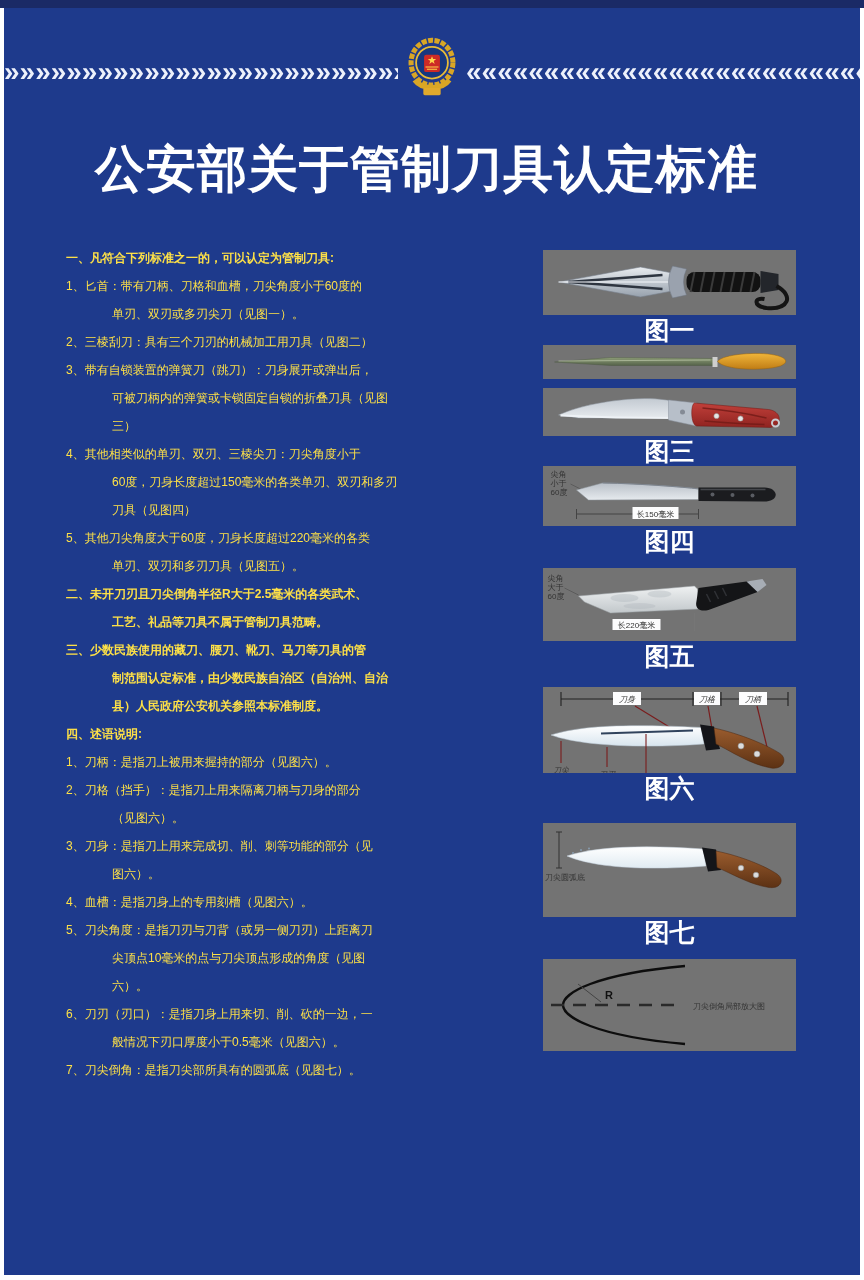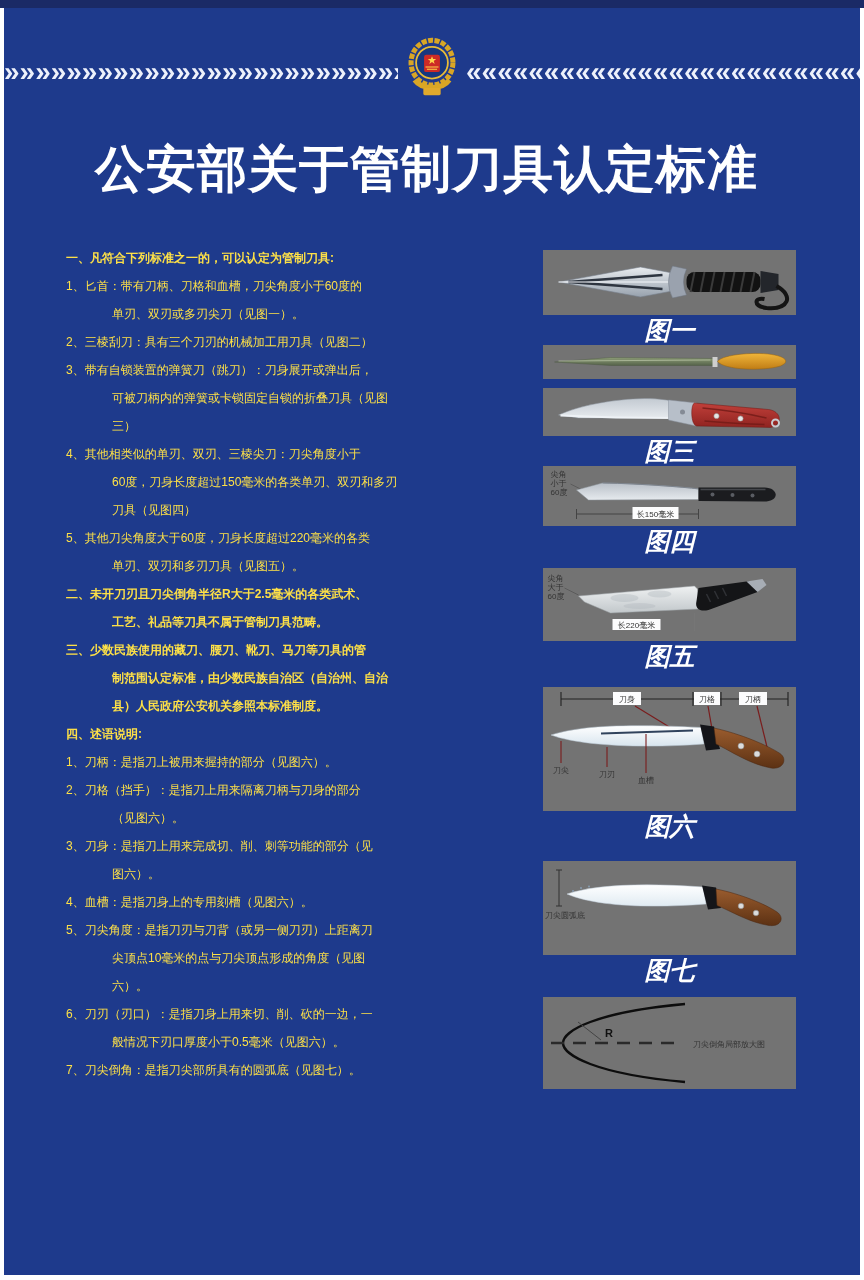--- a/index.html
+++ b/index.html
@@ -22,27 +22,27 @@
   
   .textcol{position:absolute;top:244px;left:62px;width:486px;color:#fde047;
     font-size:12px;line-height:28px;}
   .item{white-space:pre-wrap;padding-left:46px;text-indent:-46px;}
   .item.b{font-weight:bold;}
 
   
   .figcol{position:absolute;top:250px;left:539px;width:253px;}
   .figbox{background:#737373;width:100%;overflow:hidden;}
   .figbox svg{display:block;}
-  .figlabel{height:30px;line-height:30px;text-align:center;color:#ffffff;font-weight:bold;font-size:25px;font-style:italic;}
+  .figlabel{height:30px;line-height:30px;text-align:center;color:#ffffff;font-weight:bold;font-size:25px;}
   .f1 .figbox{height:65px;}
   .f2 .figbox{height:34px;} .f2{margin-bottom:9px;}
   .f3 .figbox{height:48px;}
   .f4 .figbox{height:60px;} .f4{margin-bottom:12px;}
   .f5 .figbox{height:73px;} .f5{margin-bottom:16px;}
-  .f6 .figbox{height:124px;} .f6{margin-bottom:20px;}
+  .f6 .figbox{height:86px;font-style:italic;} .f6{margin-bottom:20px;}
   .f7 .figbox{height:94px;} .f7{margin-bottom:12px;}
   .f8 .figbox{height:92px;}
   .ann{fill:#333;font-size:8px;font-family:"Liberation Sans",sans-serif;}
 </style>
 </head>
 <body>
 
 <div class="topstrip"></div>
 <div class="poster">
 

